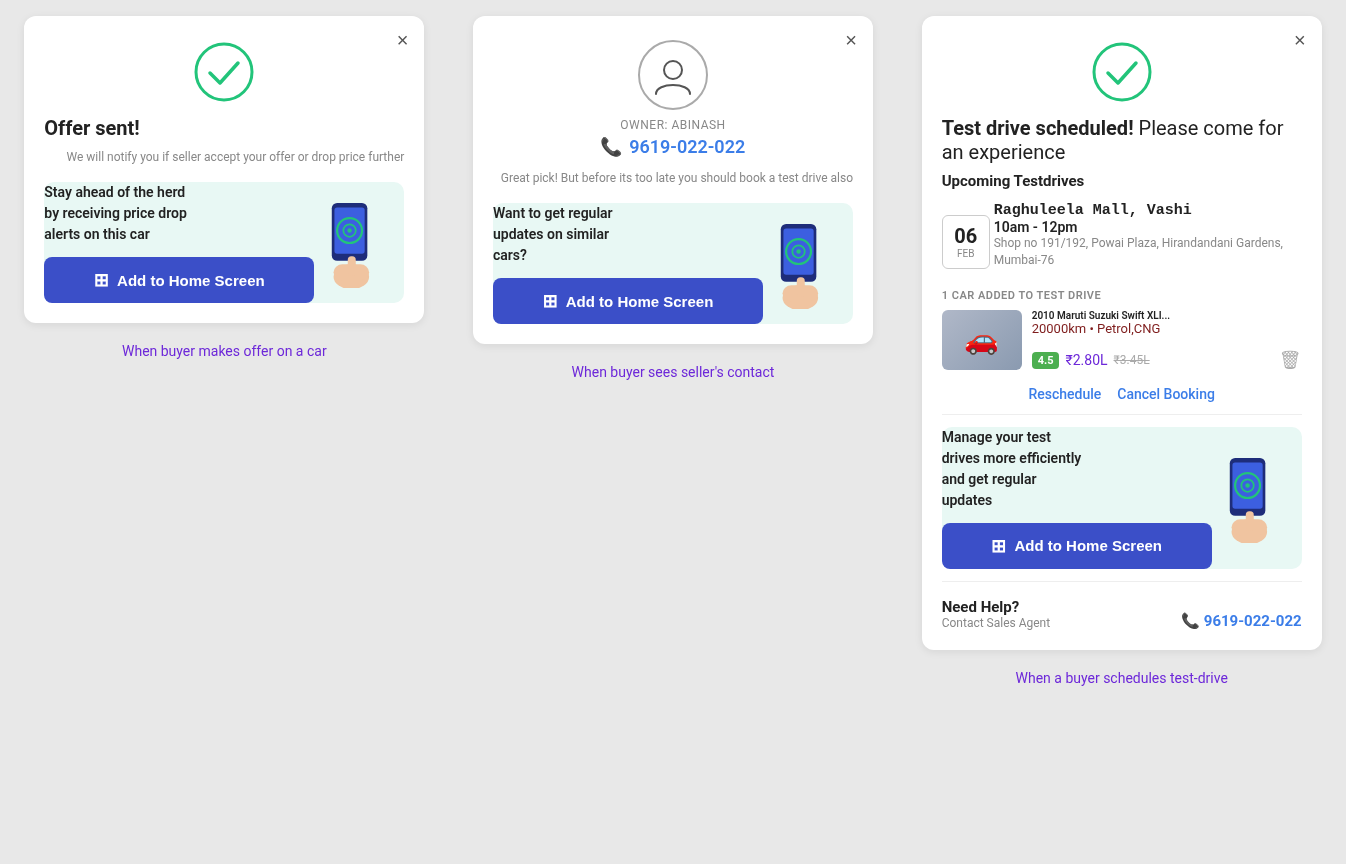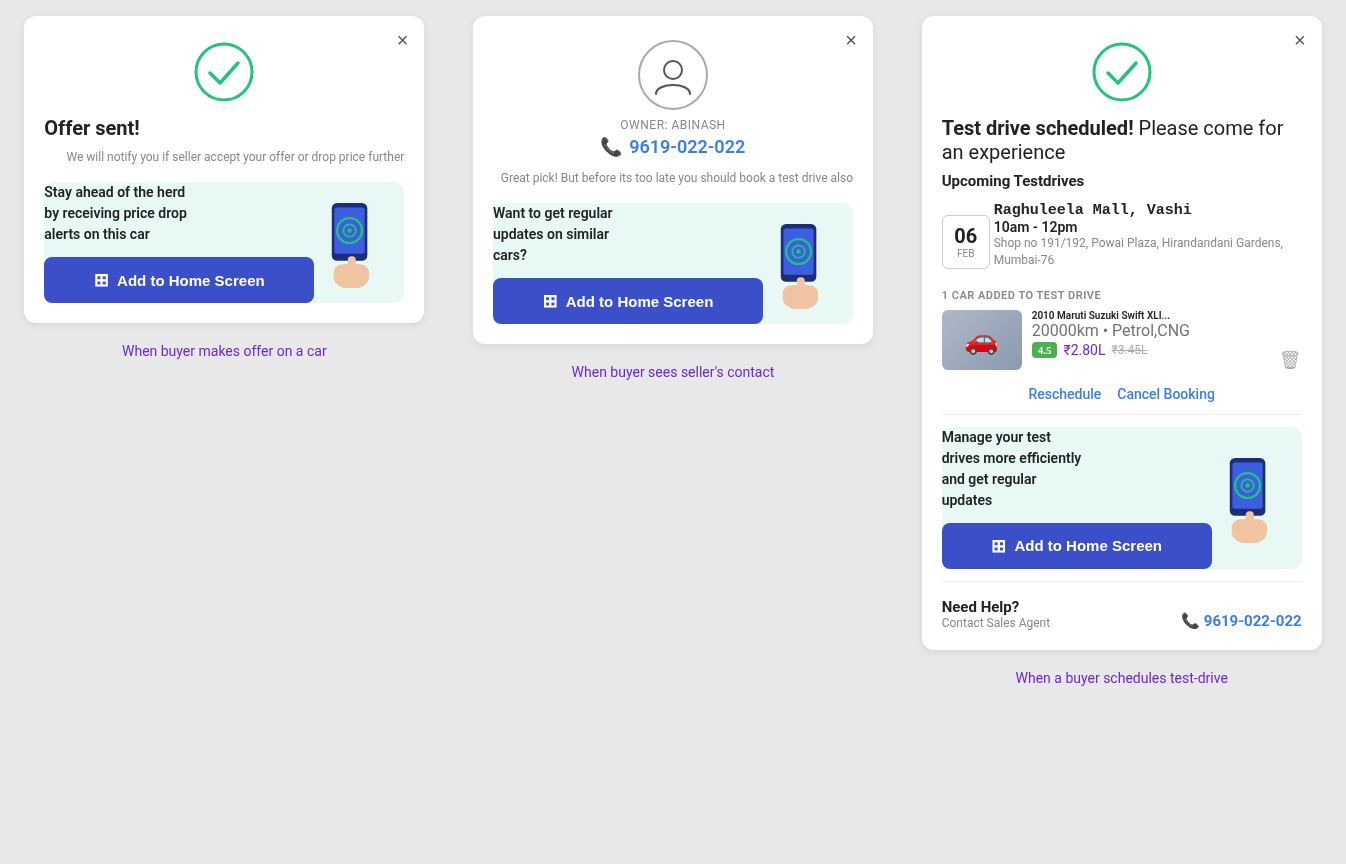--- a/index.html
+++ b/index.html
@@ -261,39 +261,38 @@
       flex: 1;
     }
 
     .car-name {
       font-size: 10px;
       font-weight: 600;
       color: #222;
     }
 
     .car-meta {
-      font-size: 16px;
-      color: #737373;
-      margin-bottom: 2px;
+      font-size: 13px;
+      color: #7f1d1d;
+      margin-bottom: 16px;
     }
 
     .car-price-row {
       display: flex;
       align-items: center;
       gap: 6px;
     }
 
     .rating-badge {
       background: #4caf50;
       color: #fff;
       font-size: 11px;
       font-weight: 700;
       padding: 2px 6px;
       border-radius: 4px;
-      font-family: Liberation Serif, serif;
     }
 
     .price-current {
       font-size: 14px;
       font-weight: 400;
       color: #6d28d9;
     }
 
     .price-old {
       font-size: 12px;

